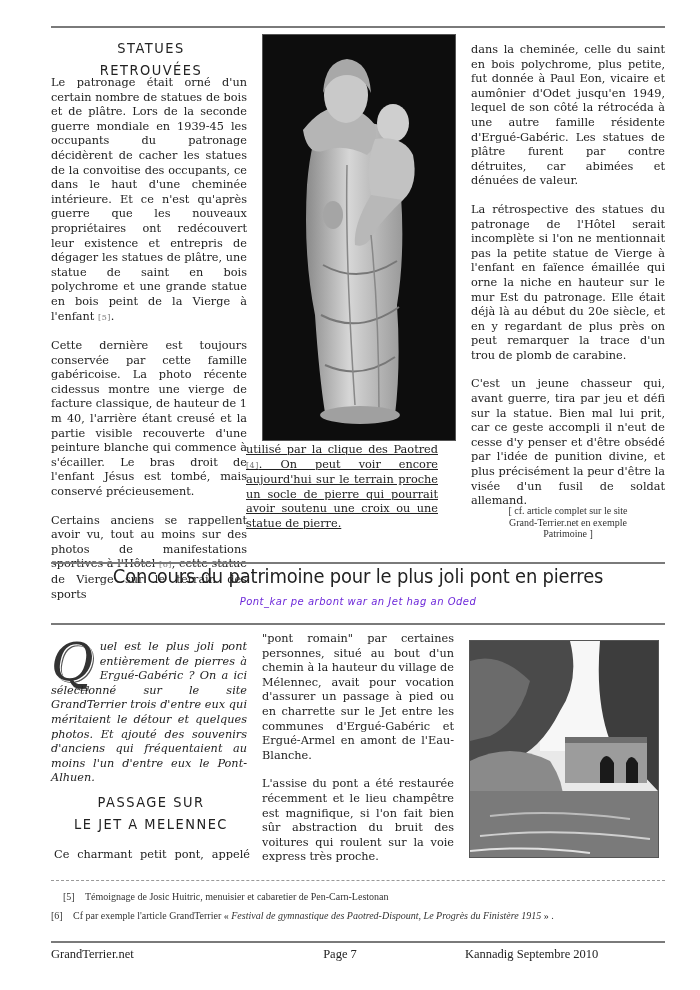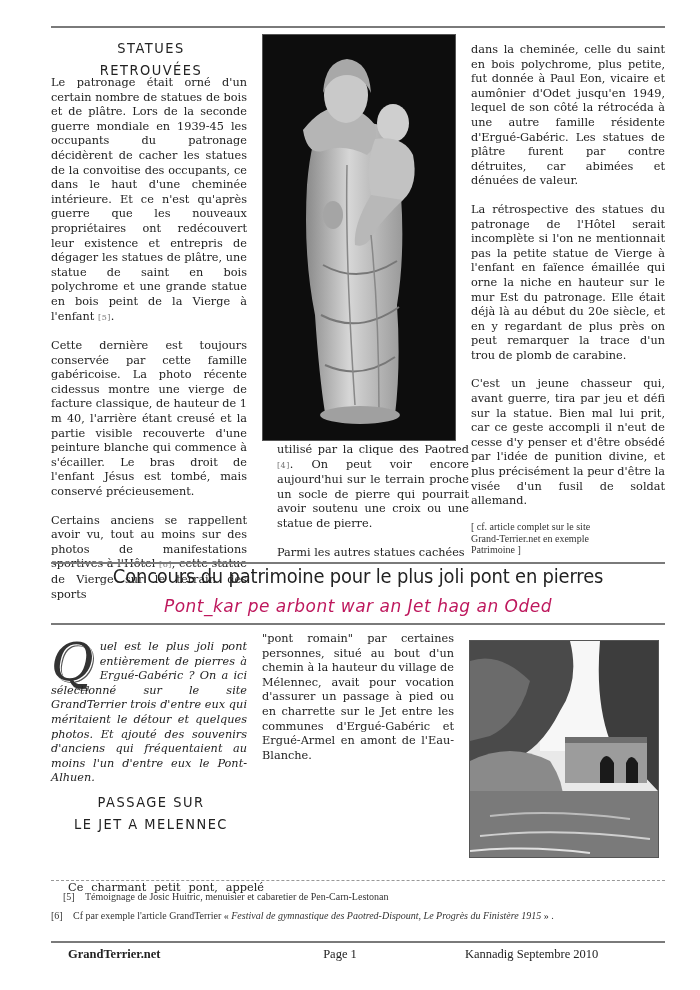--- a/index.html
+++ b/index.html
@@ -16,21 +16,21 @@
                transform: scaleY(1.05); }
   .photo { position: absolute; background: #111; border: 1px solid #555; overflow: hidden; }
   .italic-col { font-style: italic; }
   .dropcap { float: left; font-family: "DejaVu Serif", serif; font-style: italic; font-size: 52px;
              line-height: 40px; margin: 2px 6px 0 0; color: #333;
              text-shadow: 1px 1px 0 #fff, 2px 2px 0 #555; }
   .banner-title { position: absolute; left: 51px; width: 614px; top: 565px; text-align: center;
                   font-family: "DejaVu Sans", sans-serif; font-size: 19.5px; color: #222;
                   letter-spacing: -0.2px; transform: scaleX(0.92); transform-origin: center; }
   .banner-sub { position: absolute; left: 51px; width: 614px; top: 596px; text-align: center;
-                font-family: "DejaVu Sans", sans-serif; font-size: 17px; color: #be185d;
+                font-family: "DejaVu Sans", sans-serif; font-size: 10px; color: #6d28d9;
                 font-style: italic; letter-spacing: 0.5px; }
   .dashed { position: absolute; left: 51px; width: 614px; border-top: 1px dashed #999; }
   .foot { position: absolute; font-family: "Liberation Serif", serif; font-size: 10px; color: #333; }
   .footer-txt { position: absolute; top: 947px; font-family: "Liberation Serif", serif; font-size: 12.5px; color: #222; }
 </style>
 </head>
 <body>
 
 <div class="rule" style="left:51px; top:26px; width:614px;"></div>
 
@@ -72,57 +72,57 @@
     <path d="M60 230 Q96 250 134 226" stroke="#777" stroke-width="2" fill="none"></path>
     <path d="M58 280 Q96 300 136 272" stroke="#777" stroke-width="2" fill="none"></path>
     <path d="M62 330 Q98 346 132 322" stroke="#777" stroke-width="2" fill="none"></path>
     <path d="M84 130 Q82 220 92 370" stroke="#888" stroke-width="1.5" fill="none"></path>
     <path d="M108 200 Q116 280 116 376" stroke="#888" stroke-width="1.5" fill="none"></path>
 
     <ellipse cx="97" cy="380" rx="40" ry="9" fill="#a0a0a0"></ellipse>
   </svg>
 </div>
 
-<div class="col" style="left:277px; top:443px; width:192px;">
+<div class="col" style="left:246px; top:443px; width:192px;text-decoration:underline;">
   <p><span>utilisé par la clique des Paotred</span> <span class="ref">[4]</span><span>. On peut voir encore aujourd'hui sur le terrain proche un socle de pierre qui pourrait avoir soutenu une croix ou une statue de pierre.</span></p>
-  <p>Parmi les autres statues cachées</p>
 </div>
 
 <div class="col" style="left:471px; top:43px; width:194px;">
   <p>dans la cheminée, celle du saint en bois polychrome, plus petite, fut donnée à Paul Eon, vicaire et aumônier d'Odet jusqu'en 1949, lequel de son côté la rétrocéda à une autre famille résidente d'Ergué-Gabéric. Les statues de plâtre furent par contre détruites, car abimées et dénuées de valeur.</p>
   <p>La rétrospective des statues du patronage de l'Hôtel serait incomplète si l'on ne mentionnait pas la petite statue de Vierge à l'enfant en faïence émaillée qui orne la niche en hauteur sur le mur Est du patronage. Elle était déjà là au début du 20e siècle, et en y regardant de plus près on peut remarquer la trace d'un trou de plomb de carabine.</p>
   <p>C'est un jeune chasseur qui, avant guerre, tira par jeu et défi sur la statue. Bien mal lui prit, car ce geste accompli il n'eut de cesse d'y penser et d'être obsédé par l'idée de punition divine, et plus précisément la peur d'être la visée d'un fusil de soldat allemand.</p>
 </div>
 
-<div class="abs" style="left:471px; top:505px; width:194px; text-align:left; font-family:'Liberation Serif', serif; font-size:10px; line-height:11.5px; color:#333;margin-top:16px;">
+<div class="abs" style="left:471px; top:505px; width:194px; text-align:center; font-family:'Liberation Serif', serif; font-size:10px; line-height:11.5px; color:#333;">
   <div>[ cf. article complet sur le site</div>
   <div>Grand-Terrier.net en exemple</div>
   <div>Patrimoine ]</div>
 </div>
 
 <div class="rule" style="left:51px; top:562px; width:614px;"></div>
 <div class="banner-title">Concours du patrimoine pour le plus joli pont en pierres</div>
 <div class="banner-sub">Pont_kar pe arbont war an Jet hag an Oded</div>
 <div class="rule" style="left:51px; top:623px; width:614px;"></div>
 
 <div class="col italic-col" style="left:51px; top:640px; width:196px;">
   <span class="dropcap">Q</span><span>uel est le plus joli pont entièrement de pierres à Ergué-Gabéric ? On a ici sélectionné sur le site GrandTerrier trois d'entre eux qui méritaient le détour et quelques photos. Et ajouté des souvenirs d'anciens qui fréquentaient au moins l'un d'entre eux le Pont-Alhuen.</span>
 </div>
 
 <div class="abs head-hand" style="left:51px; top:792px; width:200px;">
   <div>PASSAGE SUR</div>
   <div>LE JET A MELENNEC</div>
 </div>
 
-<div class="col" style="left:68px; top:848px; width:196px; text-align:justify; text-align-last:justify;margin-top:33px;">
+<div class="col" style="left:54px; top:848px; width:196px; text-align:justify; text-align-last:justify;">
   <span>Ce charmant petit pont, appelé</span>
 </div>
 
 <div class="col" style="left:262px; top:632px; width:192px;">
   <p>"pont romain" par certaines personnes, situé au bout d'un chemin à la hauteur du village de Mélennec, avait pour vocation d'assurer un passage à pied ou en charrette sur le Jet entre les communes d'Ergué-Gabéric et Ergué-Armel en amont de l'Eau-Blanche.</p>
+  <p>L'assise du pont a été restaurée récemment et le lieu champêtre est magnifique, si l'on fait bien sûr abstraction du bruit des voitures qui roulent sur la voie express très proche.</p>
 </div>
 
 <div class="photo" style="left:469px; top:640px; width:188px; height:216px; background:#ddd;" title="Pont de pierre sur le Jet à Mélennec">
   <svg width="188" height="216" viewBox="0 0 188 216">
     <rect width="188" height="216" fill="#e9e9e9"></rect>
 
     <rect x="70" y="0" width="70" height="110" fill="#f7f7f7"></rect>
 
     <path d="M0 0 L100 0 Q110 40 90 70 Q70 110 40 120 L0 130 Z" fill="#4a4a4a"></path>
     <path d="M0 20 Q30 10 60 40 Q50 80 20 95 L0 100 Z" fill="#6b6b6b"></path>
@@ -145,15 +145,15 @@
 
 <div class="dashed" style="top:880px;"></div>
 <div class="foot" style="left:51px; top:891px; width:614px;margin-left:12px;">
   <span style="display:inline-block; width:22px;">[5]</span><span>Témoignage de Josic Huitric, menuisier et cabaretier de Pen-Carn-Lestonan</span>
 </div>
 <div class="foot" style="left:51px; top:910px; width:614px;">
   <span style="display:inline-block; width:22px;">[6]</span><span>Cf par exemple l'article GrandTerrier « </span><i>Festival de gymnastique des Paotred-Dispount, Le Progrès du Finistère 1915</i><span> » .</span>
 </div>
 
 <div class="rule" style="left:51px; top:941px; width:614px;"></div>
-<div class="footer-txt" style="left:68px;font-weight:bold;">GrandTerrier.net</div>
-<div class="footer-txt" style="left:290px; width:100px; text-align:center;">Page 1</div>
+<div class="footer-txt" style="left:51px;">GrandTerrier.net</div>
+<div class="footer-txt" style="left:290px; width:100px; text-align:center;">Page 7</div>
 <div class="footer-txt" style="left:465px; width:200px; text-align:left;">Kannadig Septembre 2010</div>
 
 </body></html>

